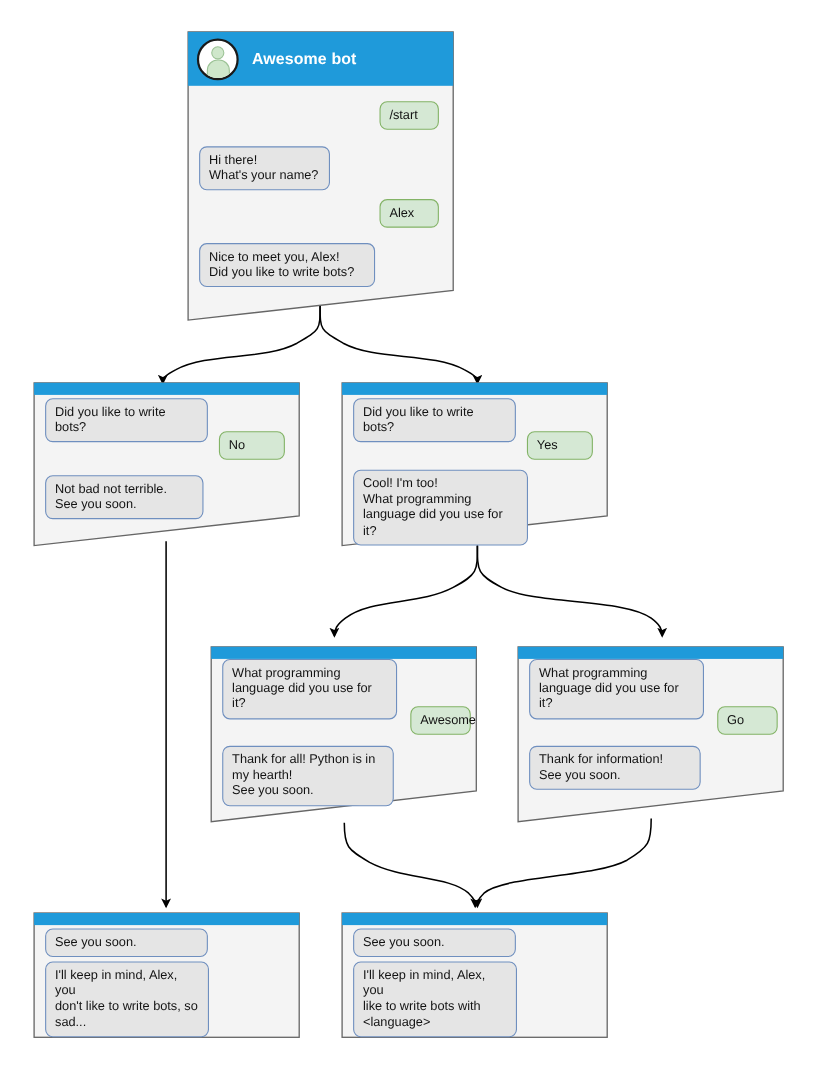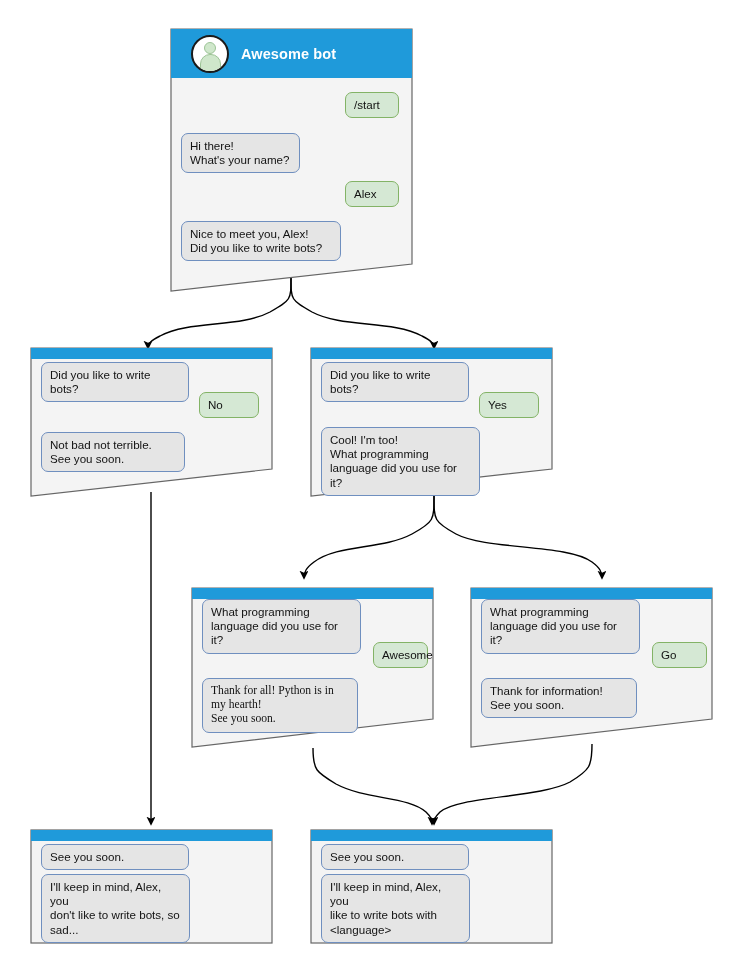--- a/index.html
+++ b/index.html
@@ -36,21 +36,21 @@
     position: absolute;
     left: 0; top: 0;
     width: 100%;
     background: #1f9ada;
     box-sizing: border-box;
   }
   .card-header.tall {
     height: 49px;
     display: flex;
     align-items: center;
-    padding-left: 20px;
+    padding-left: 8px;
   }
   .card-header.thin {
     height: 11px;
   }
   .bot-title {
     color: #ffffff;
     font-size: 14.5px;
     font-weight: bold;
     margin-left: 12px;
     letter-spacing: 0.1px;
@@ -182,21 +182,21 @@
   </div>
 
   <svg class="card" style="left:189px; top:585px; width:248px; height:167px;" viewBox="0 0 248 167" xmlns="http://www.w3.org/2000/svg">
     <polygon points="3,3 244,3 244,134 3,162" fill="#f4f4f4" stroke="#666666" stroke-width="1.2"></polygon>
   </svg>
   <div class="card" style="left:192px; top:588px; width:241px; height:134px;">
     <div class="card-header thin"></div>
     <div class="bubble bot" style="left:10px; top:11px; width:159px;">What programming
 language did you use for it?</div>
     <div class="bubble user" style="left:181px; top:54px; width:55px;">Awesome</div>
-    <div class="bubble bot" style="left:10px; top:90px; width:156px;font-family:Liberation Serif, serif;">Thank for all! Python is in
+    <div class="bubble bot" style="left:10px; top:90px; width:156px;">Thank for all! Python is in
 my hearth!
 See you soon.</div>
   </div>
 
   <svg class="card" style="left:468px; top:585px; width:248px; height:167px;" viewBox="0 0 248 167" xmlns="http://www.w3.org/2000/svg">
     <polygon points="3,3 244,3 244,134 3,162" fill="#f4f4f4" stroke="#666666" stroke-width="1.2"></polygon>
   </svg>
   <div class="card" style="left:471px; top:588px; width:241px; height:134px;">
     <div class="card-header thin"></div>
     <div class="bubble bot" style="left:10px; top:11px; width:159px;">What programming

